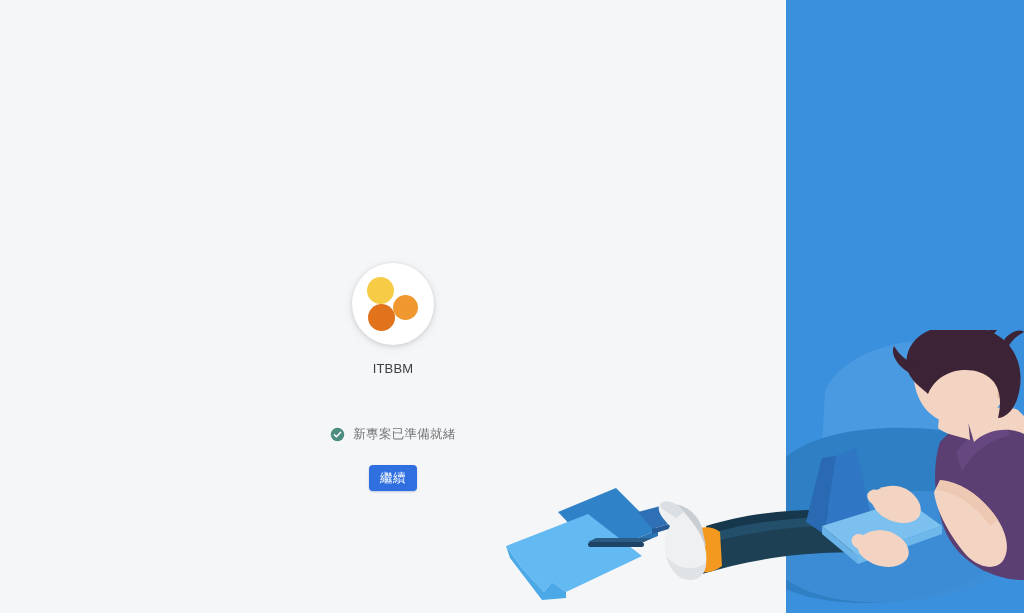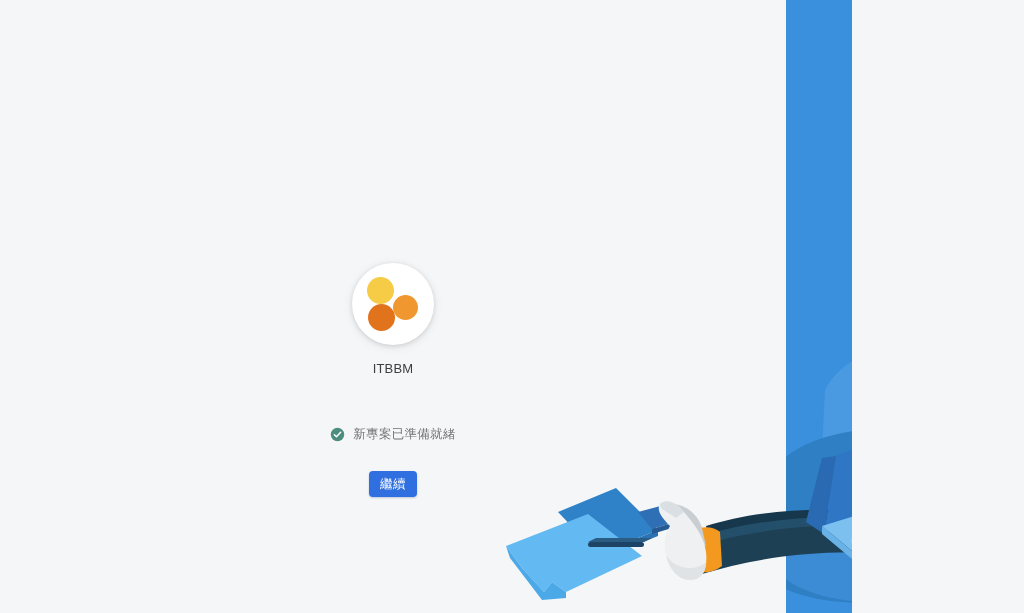--- a/index.html
+++ b/index.html
@@ -13,21 +13,21 @@
   body {
     font-family: "Liberation Sans", "DejaVu Sans", sans-serif;
     background: #f5f6f8;
     position: relative;
   }
 
   
   #app {
     position: absolute;
     inset: 0;
-    width: 852px;
+    width: 1024px;
     height: 613px;
     background: #f5f6f8;
     overflow: hidden;
   }
 
   
   .blue-panel {
     position: absolute;
     left: 786px;
     top: 0;
@@ -103,21 +103,21 @@
   .status-text {
     font-size: 12.5px;
     line-height: 16px;
     color: #737373;
     letter-spacing: .3px;
     white-space: nowrap;
   }
 
   
   .continue-btn {
-    margin-top: 29px;
+    margin-top: 23px;
     min-width: 48px;
     height: 26px;
     padding: 0 11px;
     border: none;
     border-radius: 4px;
     background: #2f6fe0;
     color: #ffffff;
     font-family: inherit;
     font-size: 12.5px;
     line-height: 26px;

